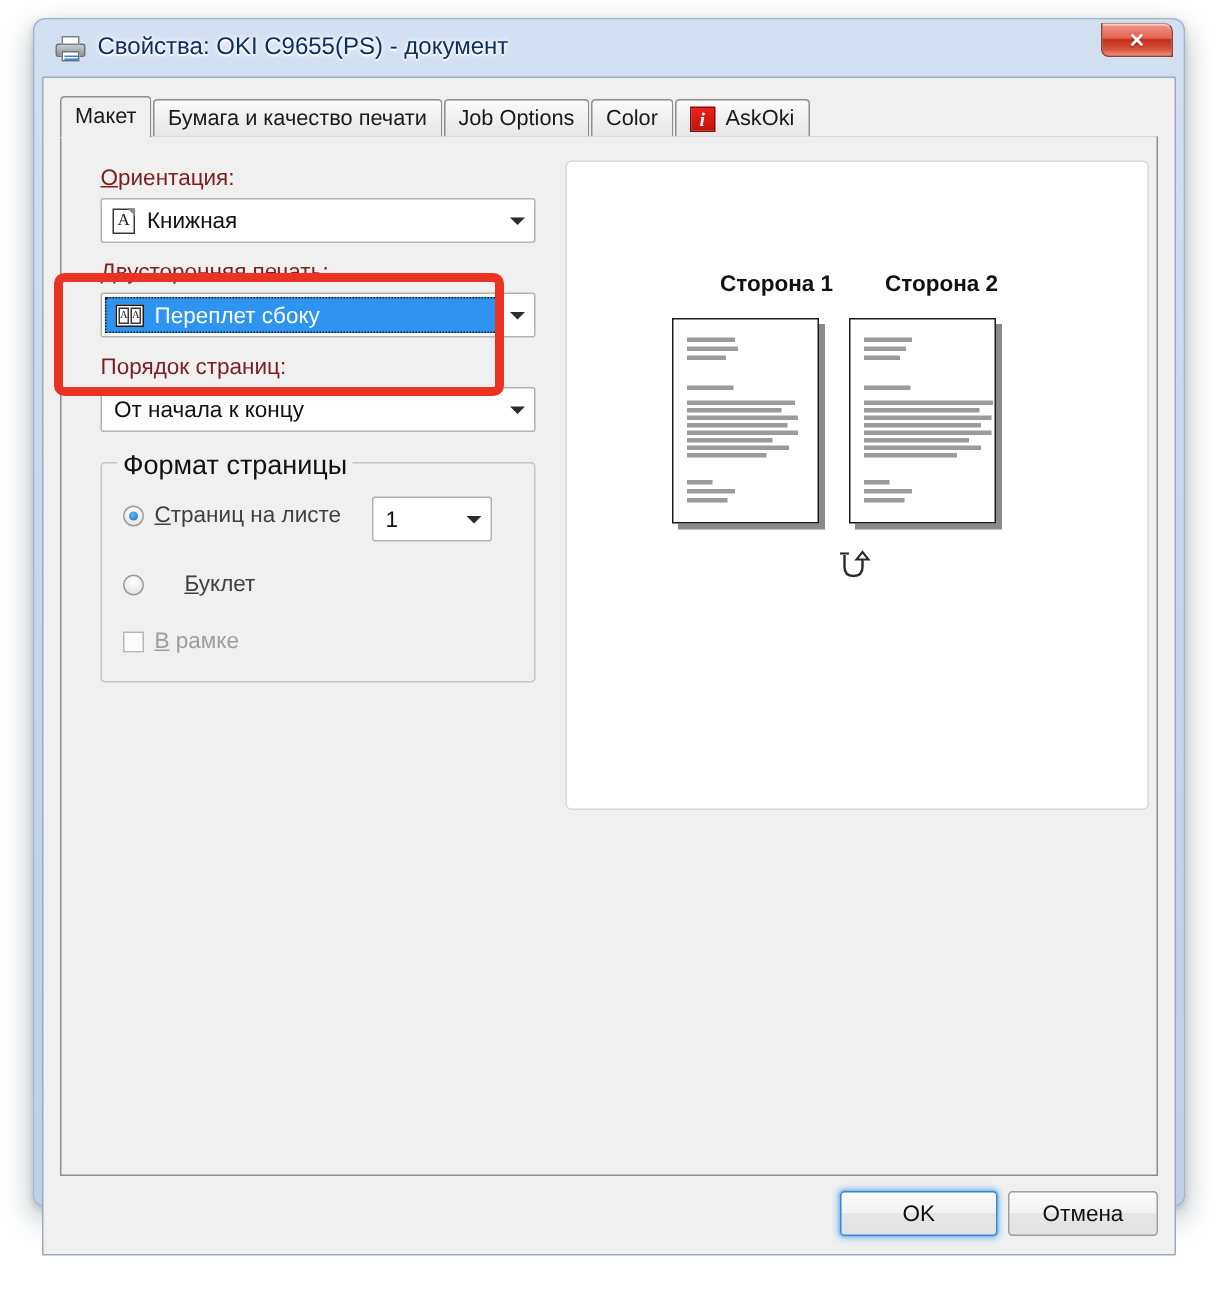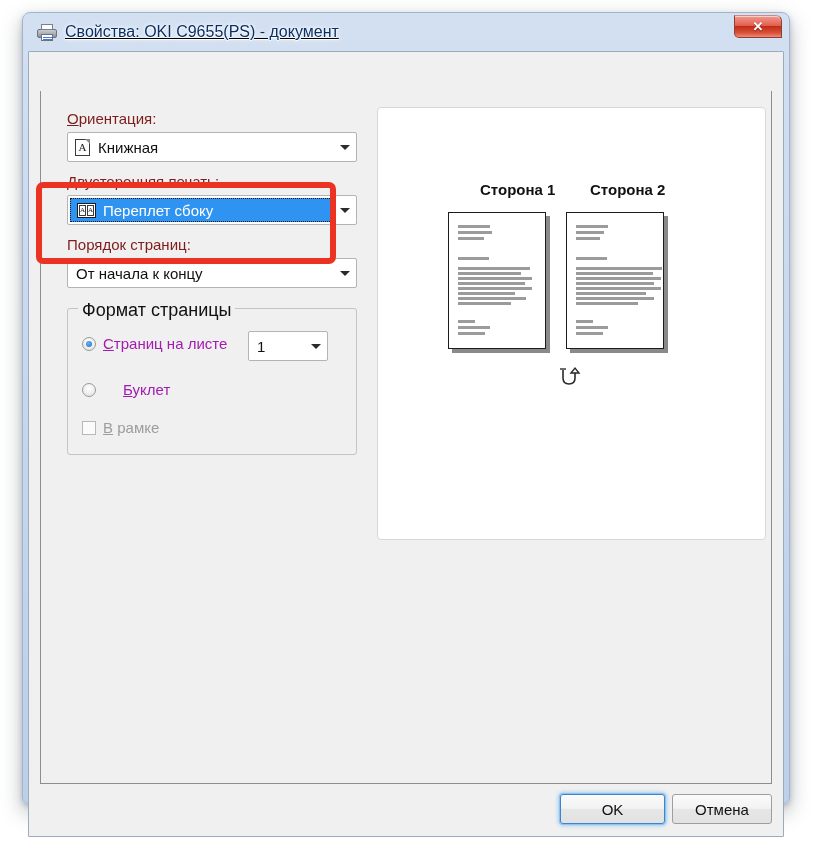--- a/index.html
+++ b/index.html
@@ -14,21 +14,20 @@
   
   #window {
     position: absolute;
     left: 22px; top: 12px;
     width: 768px; height: 792px;
     border-radius: 8px 8px 6px 6px;
     background: linear-gradient(to bottom, #d3e0f2 0%, #c8d8ee 42%, #bcd0e8 100%);
     border: 1px solid #9fb4ce;
     box-shadow: 0 8px 20px rgba(70,80,95,0.40), 0 2px 5px rgba(70,80,95,0.25);
     padding: 0 5px 5px 5px;
-    text-decoration: underline;
   }
   #titlebar {
     position: relative;
     height: 38px;
     display: flex;
     align-items: center;
     padding-left: 9px;
   }
   #printer-icon { width: 20px; height: 17px; position: relative; flex: 0 0 auto; margin-right: 8px; }
   #printer-icon .body {
@@ -192,21 +191,21 @@
     border-radius: 3px;
   }
   .groupbox > .gb-title {
     position: absolute; top: -9px; left: 10px;
     background: #f0f0f0; padding: 0 4px;
     font-size: 18px; color: #111111; white-space: nowrap;
   }
 
   .radio-row, .check-row {
     position: absolute; display: flex; align-items: center;
-    font-size: 15px; color: #a21caf; cursor: pointer; white-space: nowrap;
+    font-size: 15px; color: #404040; cursor: pointer; white-space: nowrap;
   }
   .radio {
     width: 14px; height: 14px; border-radius: 50%;
     background: radial-gradient(circle at 50% 35%, #ffffff 0%, #eaeaea 65%, #dcdcdc 100%);
     border: 1px solid #9a9a9a; margin-right: 7px;
     display: flex; align-items: center; justify-content: center; flex: 0 0 auto;
   }
   .radio.checked::after {
     content: ""; width: 6px; height: 6px; border-radius: 50%;
     background: radial-gradient(circle at 40% 35%, #66b3ef, #1a70c4);
@@ -281,20 +280,38 @@
         </div>
     </div>
     <div id="title-text">Свойства: OKI C9655(PS) - документ</div>
     <div id="close-button">
       <span>✕</span>
     </div>
   </div>
 
   <div id="client">
 
+    <div id="tabstrip">
+      <div class="tab active">
+        <span>Макет</span>
+      </div>
+      <div class="tab">
+        <span>Бумага и качество печати</span>
+      </div>
+      <div class="tab">
+        <span>Job Options</span>
+      </div>
+      <div class="tab">
+        <span>Color</span>
+      </div>
+      <div class="tab">
+        <span class="askoki-icon">i</span>
+        <span>AskOki</span>
+      </div>
+    </div>
 
     <div id="tabpage">
 
       <div class="label" style="left:26px; top:19px;"><u>О</u><span>р</span><span>и</span><span>е</span><span>н</span><span>т</span><span>а</span><span>ц</span><span>и</span><span>я</span><span>:</span></div>
       <div class="combo" style="left:26px; top:41px; width:290px; height:30px;">
         <div class="pageicon">
             <span class="fold"></span>
           </div>
         <div class="val">Книжная</div>
         <div class="arrow">

